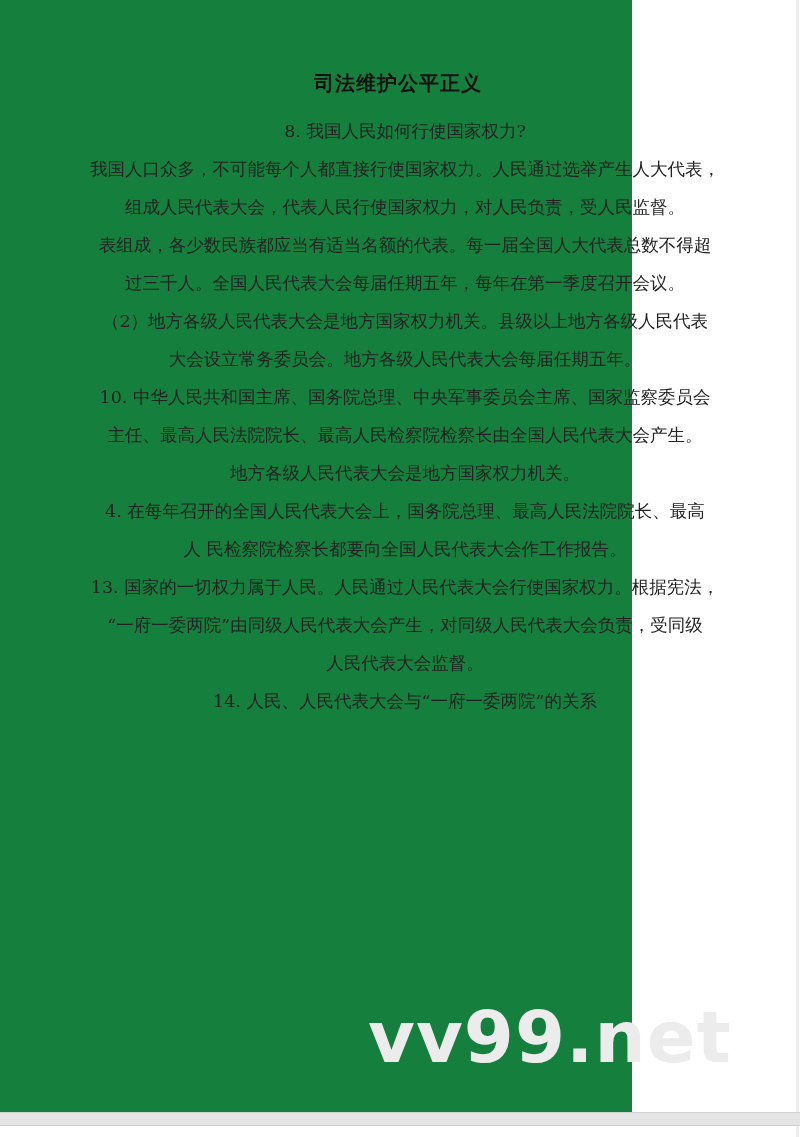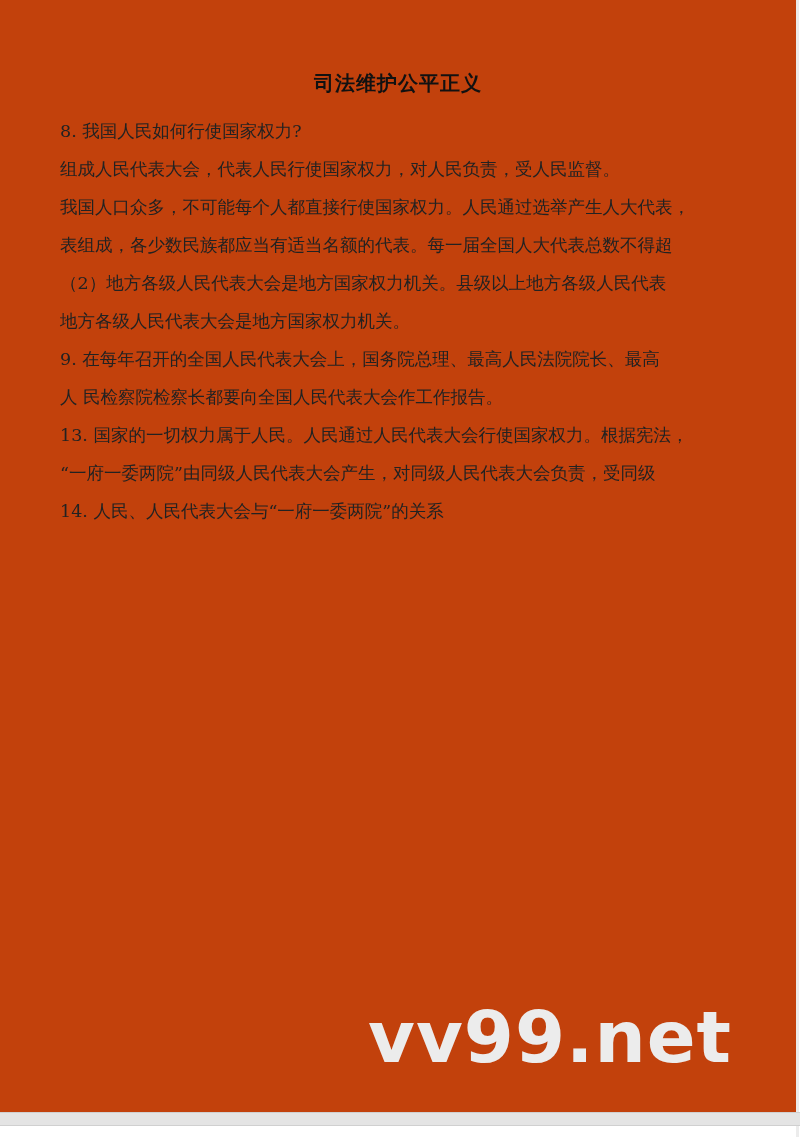--- a/index.html
+++ b/index.html
@@ -1,54 +1,59 @@
 <!DOCTYPE html>
 <html><head>
 <meta charset="utf-8">
 <style>
   html, body { margin: 0; padding: 0; }
   body {
     width: 800px; height: 1137px; background: #ffffff; position: relative; overflow: hidden;
     font-family: "DejaVu Serif", "Liberation Serif", serif; color: #222;
   }
-  .page { position: absolute; left: 0; top: 0; width: 796px; height: 1112px; background: #c2410c; }
+  .page { position: absolute; left: 0; top: 0; width: 632px; height: 1112px; background: #15803d; }
   .right-edge { position: absolute; left: 796px; top: 0; width: 3px; height: 1137px; background: #ececec; }
   .title {
     position: absolute; left: 0; width: 796px; top: 70px; text-align: center;
     font-family: "DejaVu Sans", "Liberation Sans", sans-serif; font-weight: bold;
     font-size: 20px; color: #111; letter-spacing: 1px;
   }
   .content { position: absolute; left: 60px; top: 112px; width: 690px; }
   .line {
-    font-size: 17.5px; height: 38px; line-height: 38px; white-space: nowrap; color: #222;
+    font-size: 17.5px; height: 38px; line-height: 38px; white-space: nowrap; color: #222; text-align: center;
   }
   .watermark {
     position: absolute; left: 368px; top: 995px;
     font-family: "DejaVu Sans", "Liberation Sans", sans-serif; font-weight: bold;
     font-size: 72px; color: #ececec; letter-spacing: 1px;
   }
   .bottom-bar {
     position: absolute; left: 0; top: 1112px; width: 800px; height: 12px;
     background: #e4e4e4; border-top: 1px solid #d0d0d0; border-bottom: 1px solid #d0d0d0;
   }
 </style>
 </head>
 <body>
 
 <div class="page">
   <div class="title">司法维护公平正义</div>
   <div class="content">
     <div class="line">8. 我国人民如何行使国家权力?</div>
+    <div class="line">我国人口众多，不可能每个人都直接行使国家权力。人民通过选举产生人大代表，</div>
     <div class="line">组成人民代表大会，代表人民行使国家权力，对人民负责，受人民监督。</div>
-    <div class="line">我国人口众多，不可能每个人都直接行使国家权力。人民通过选举产生人大代表，</div>
     <div class="line">表组成，各少数民族都应当有适当名额的代表。每一届全国人大代表总数不得超</div>
+    <div class="line">过三千人。全国人民代表大会每届任期五年，每年在第一季度召开会议。</div>
     <div class="line">（2）地方各级人民代表大会是地方国家权力机关。县级以上地方各级人民代表</div>
+    <div class="line">大会设立常务委员会。地方各级人民代表大会每届任期五年。</div>
+    <div class="line">10. 中华人民共和国主席、国务院总理、中央军事委员会主席、国家监察委员会</div>
+    <div class="line">主任、最高人民法院院长、最高人民检察院检察长由全国人民代表大会产生。</div>
     <div class="line">地方各级人民代表大会是地方国家权力机关。</div>
-    <div class="line">9. 在每年召开的全国人民代表大会上，国务院总理、最高人民法院院长、最高</div>
+    <div class="line">4. 在每年召开的全国人民代表大会上，国务院总理、最高人民法院院长、最高</div>
     <div class="line">人  民检察院检察长都要向全国人民代表大会作工作报告。</div>
     <div class="line">13. 国家的一切权力属于人民。人民通过人民代表大会行使国家权力。根据宪法，</div>
     <div class="line">“一府一委两院”由同级人民代表大会产生，对同级人民代表大会负责，受同级</div>
+    <div class="line">人民代表大会监督。</div>
     <div class="line">14. 人民、人民代表大会与“一府一委两院”的关系</div>
   </div>
   <div class="watermark">vv99.net</div>
 </div>
 <div class="right-edge"></div>
 <div class="bottom-bar"></div>
 
 </body></html>

